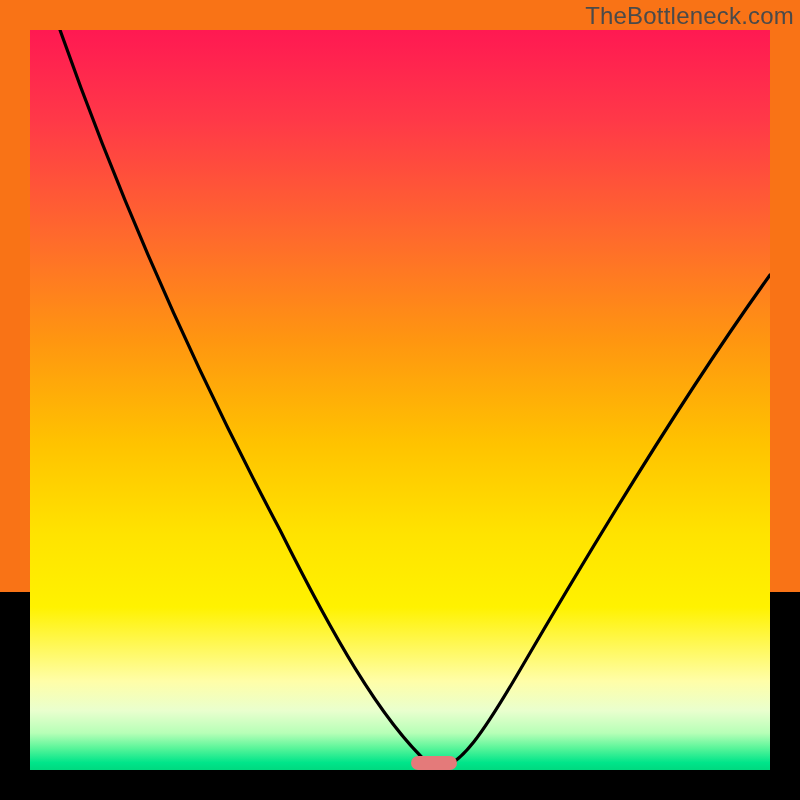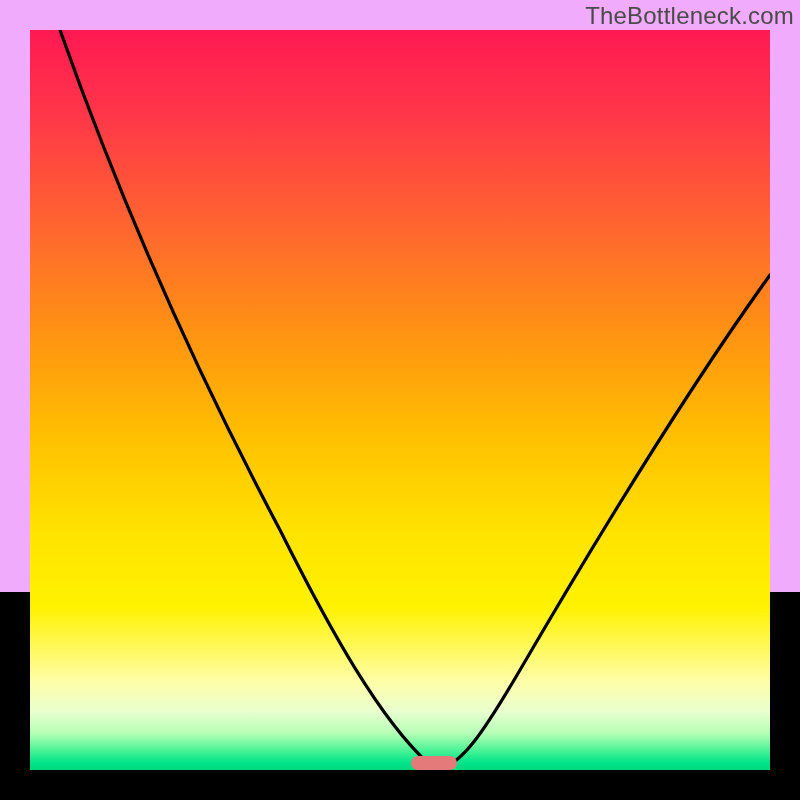--- a/index.html
+++ b/index.html
@@ -1,16 +1,16 @@
 <!DOCTYPE html>
 <html><head>
 <meta charset="utf-8">
 <style>
   html,body{margin:0;padding:0;width:800px;height:800px;background:#000;overflow:hidden;font-family:Arial,Helvetica,sans-serif}
-  .frame{position:absolute;left:0;top:0;width:800px;height:592px;background:#f0abfc}
+  .frame{position:absolute;left:0;top:0;width:800px;height:592px;background:#f97316}
   .plot-area{position:absolute;left:30px;top:30px;width:740px;height:740px;overflow:hidden;
     background:linear-gradient(to bottom,
       #ff1952 0%,
       #ff3848 12%,
       #ff6a2c 28%,
       #ff9610 42%,
       #ffc300 56%,
       #ffe300 68%,
       #fff200 78%,
       #fffea8 88%,

